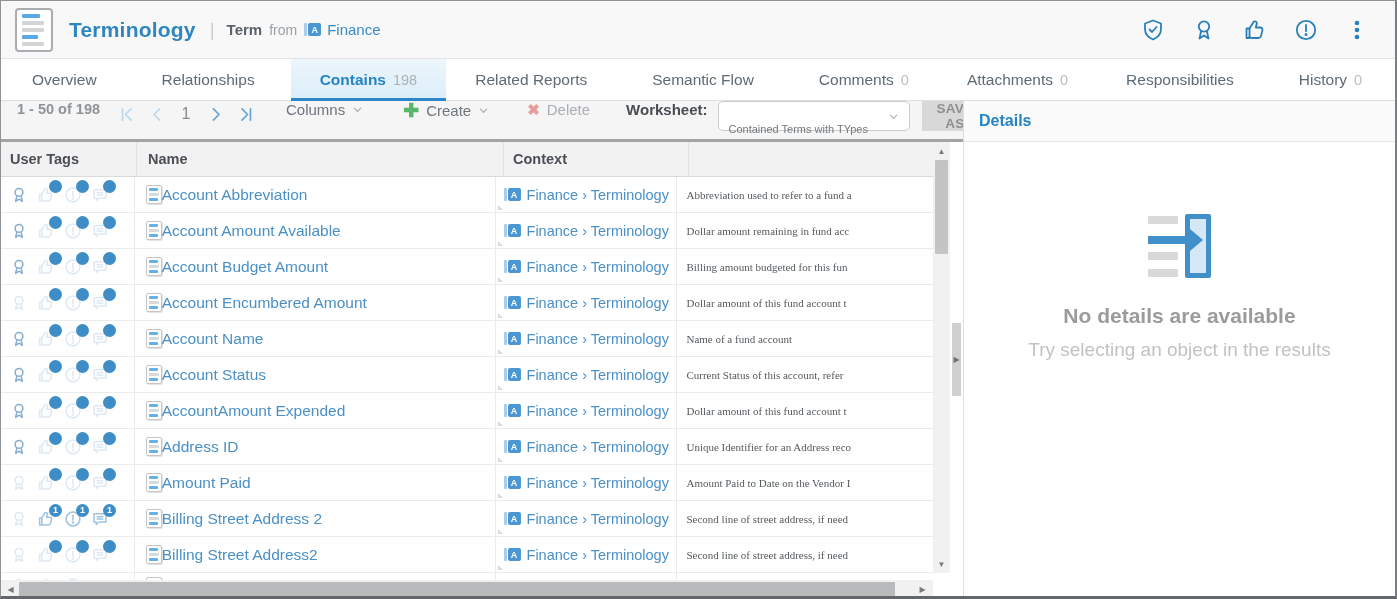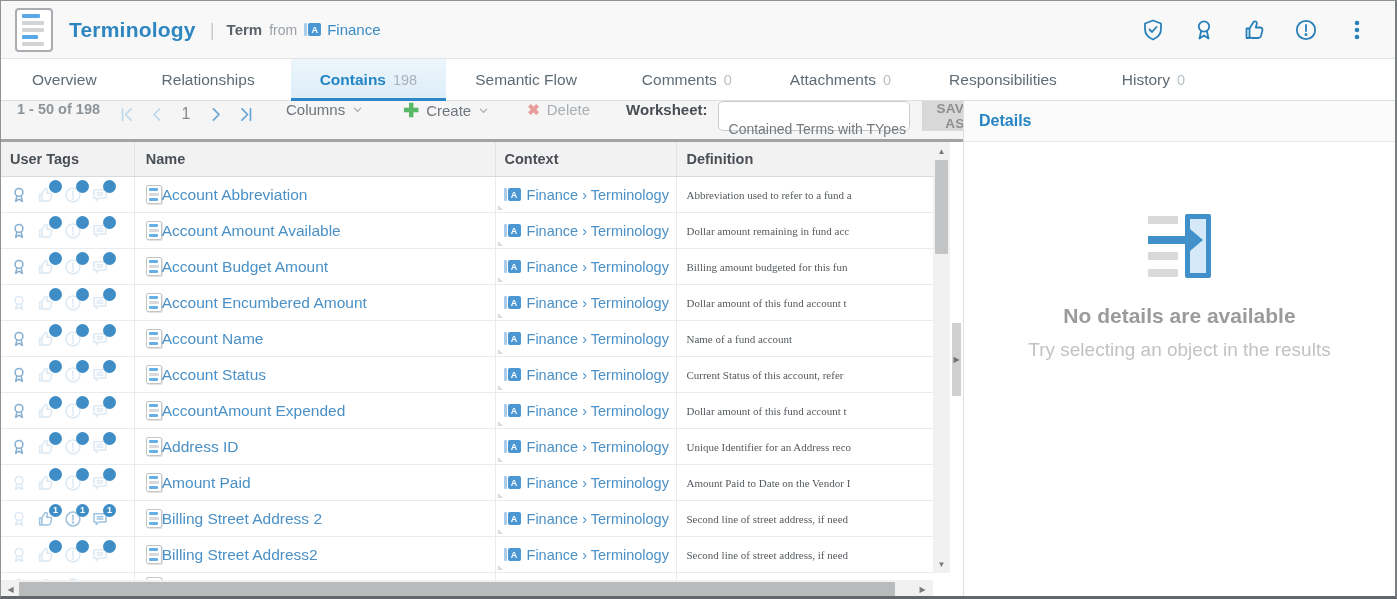--- a/index.html
+++ b/index.html
@@ -54,21 +54,21 @@
   .tb-btn { display:flex; align-items:center; gap:7px; color:#6e757b; font-size:15px; cursor:pointer;
     padding:0 10px; white-space:nowrap; }
   .chev { width:11px; height:11px; color:#a7adb2; }
   .tb-divider { width:1px; height:22px; background:#dcdcdc; margin:0 10px; }
   .plus-glyph { color:#58b868; font-size:19px; font-weight:bold; line-height:1; }
   .x-glyph { color:#e89c9c; font-size:15px; font-weight:bold; line-height:1; }
   .tb-btn.disabled { color:#a8aeb3; }
   .ws-label { color:#474d52; font-weight:bold; font-size:15px; margin:0 10px 0 26px; white-space:nowrap; }
   .ws-select { height:30px; min-width:192px; background:#fff; border:1px solid #c9cccf; border-radius:5px;
     display:flex; align-items:center; justify-content:space-between; padding:0 10px; cursor:pointer; }
-  .ws-select .val { color:#74797d; font-size:14px; white-space:nowrap;margin-top:26px; }
+  .ws-select .val { color:#74797d; font-size:11px; white-space:nowrap;margin-top:26px; }
   .saveas { height:30px; margin-left:12px; background:#d8d8d8; color:#8f8f8f; font-weight:bold;
     font-size:13.5px; border:none; padding:0 15px; cursor:pointer; letter-spacing:.3px;
     font-family:"Liberation Sans",sans-serif; }
   .details-header { flex:1; background:#fbfbfc; border-bottom:1px solid #e8e8e8; border-left:1px solid #e0e0e0;
     display:flex; align-items:center; padding-left:15px; }
   .details-title { color:#2584c4; font-weight:bold; font-size:16px; }
 
   
   .main { display:flex; height:456px; }
   .table-area { width:962px; position:relative; background:#fff; }
@@ -201,20 +201,24 @@
     <div class="tab">
       <span class="label">Relationships</span>
       <span class="count"></span>
     </div>
 
     <div class="tab active">
       <span class="label">Contains</span>
       <span class="count">198</span>
     </div>
 
+    <div class="tab">
+      <span class="label">Related Reports</span>
+      <span class="count"></span>
+    </div>
 
     <div class="tab">
       <span class="label">Semantic Flow</span>
       <span class="count"></span>
     </div>
 
     <div class="tab">
       <span class="label">Comments</span>
       <span class="count">0</span>
     </div>
@@ -295,21 +299,20 @@
     </div>
   </div>
 
   <div class="main">
     <div class="table-area">
       <div class="grid">
         <div class="thead">
             <div class="th col-tags">User Tags</div>
             <div class="th col-name">Name</div>
             <div class="th col-context">Context</div>
-            <div class="th col-def">Definition</div>
           </div>
         <div class="tbody">
   <div class="row">
     <div class="cell col-tags tags-cell">
       <span class="tag-wrap">
         <svg class="tag-icon award tag-active" viewBox="0 0 24 24" fill="none" stroke="currentColor" stroke-width="2" stroke-linejoin="round">
                     <circle cx="12" cy="8.5" r="5.2"></circle>
                     <path d="M9.2 12.8 L7.5 20.5 L12 17.5 L16.5 20.5 L14.8 12.8"></path>
                   </svg>
       </span>

